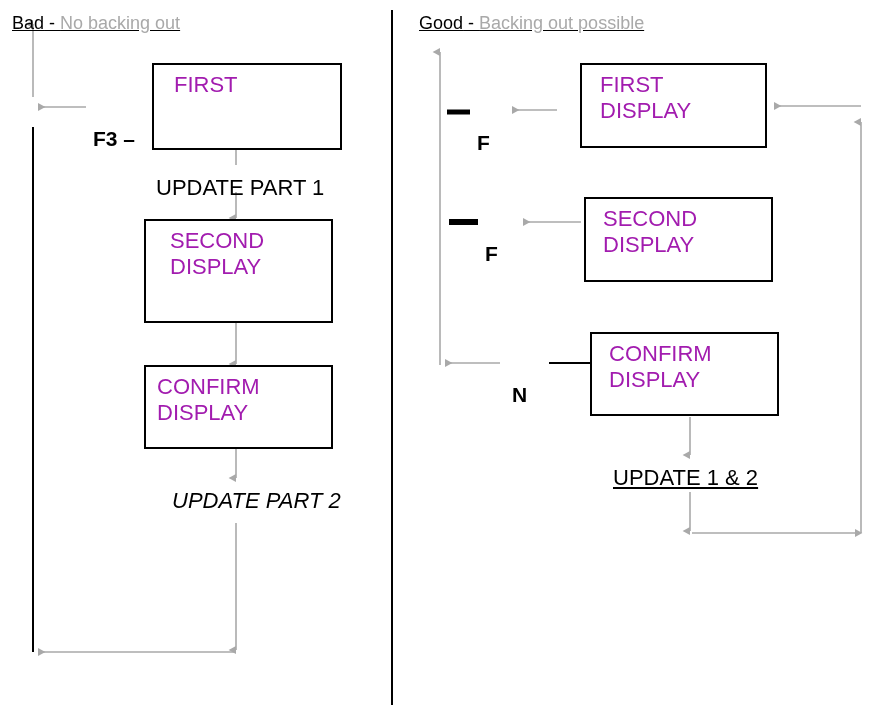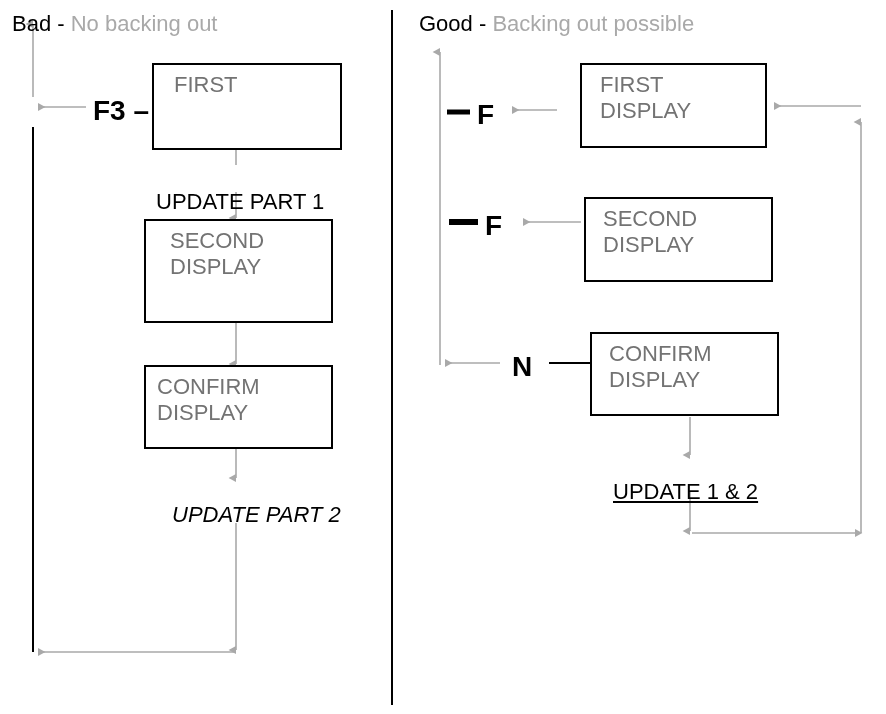--- a/index.html
+++ b/index.html
@@ -19,48 +19,49 @@
   }
   svg.layer {
     position: absolute;
     left: 0;
     top: 0;
     width: 886px;
     height: 714px;
   }
   .hdr {
     position: absolute;
-    font-size: 22px;
+    font-size: 18px;
     line-height: 27px;
     white-space: nowrap;
+    text-decoration: underline;
   }
   .hdr .strong { fill: #000; color: #000; }
   .hdr .muted  { color: #a9a9a9; }
   .box-label {
     position: absolute;
     font-size: 22px;
     line-height: 26px;
-    color: #737373;
+    color: #a21caf;
     white-space: pre-line;
     text-align: left;
   }
   .flow-label {
     position: absolute;
     font-size: 22px;
     line-height: 24px;
     color: #000;
     white-space: nowrap;
-    margin-top: 14px;
   }
   .key-label {
     position: absolute;
-    font-size: 28px;
+    font-size: 21px;
     font-weight: bold;
     color: #000;
     white-space: nowrap;
+    margin-top: 32px;
   }
 </style>
 </head>
 <body>
 
 <div id="canvas">
 
   <svg class="layer" viewBox="0 0 886 714" xmlns="http://www.w3.org/2000/svg">
     <defs>
       <marker id="arrL" markerWidth="9" markerHeight="9" refX="8" refY="4.5" orient="auto" markerUnits="userSpaceOnUse">

